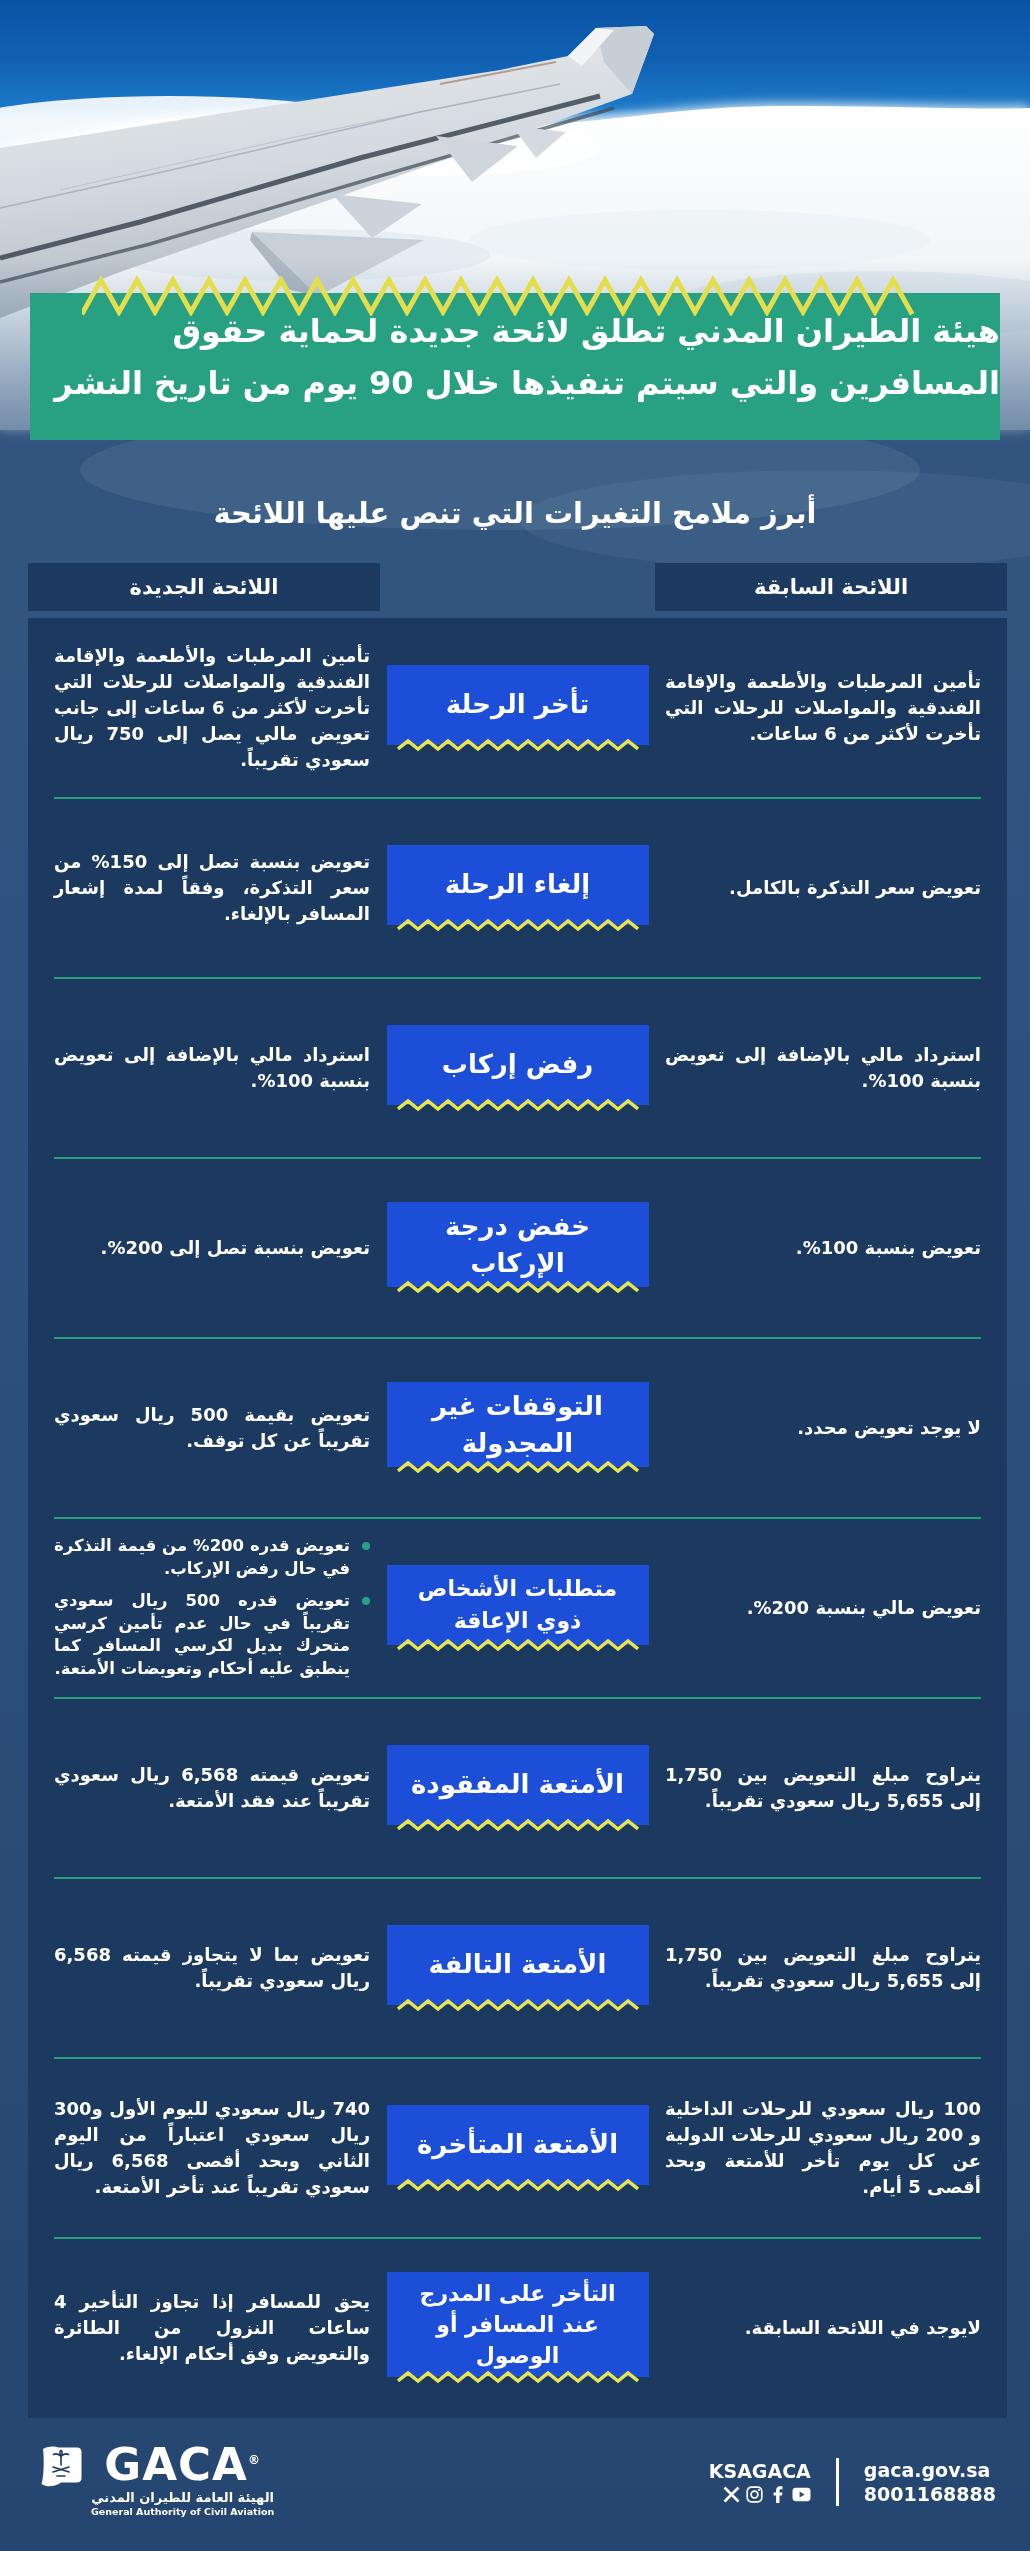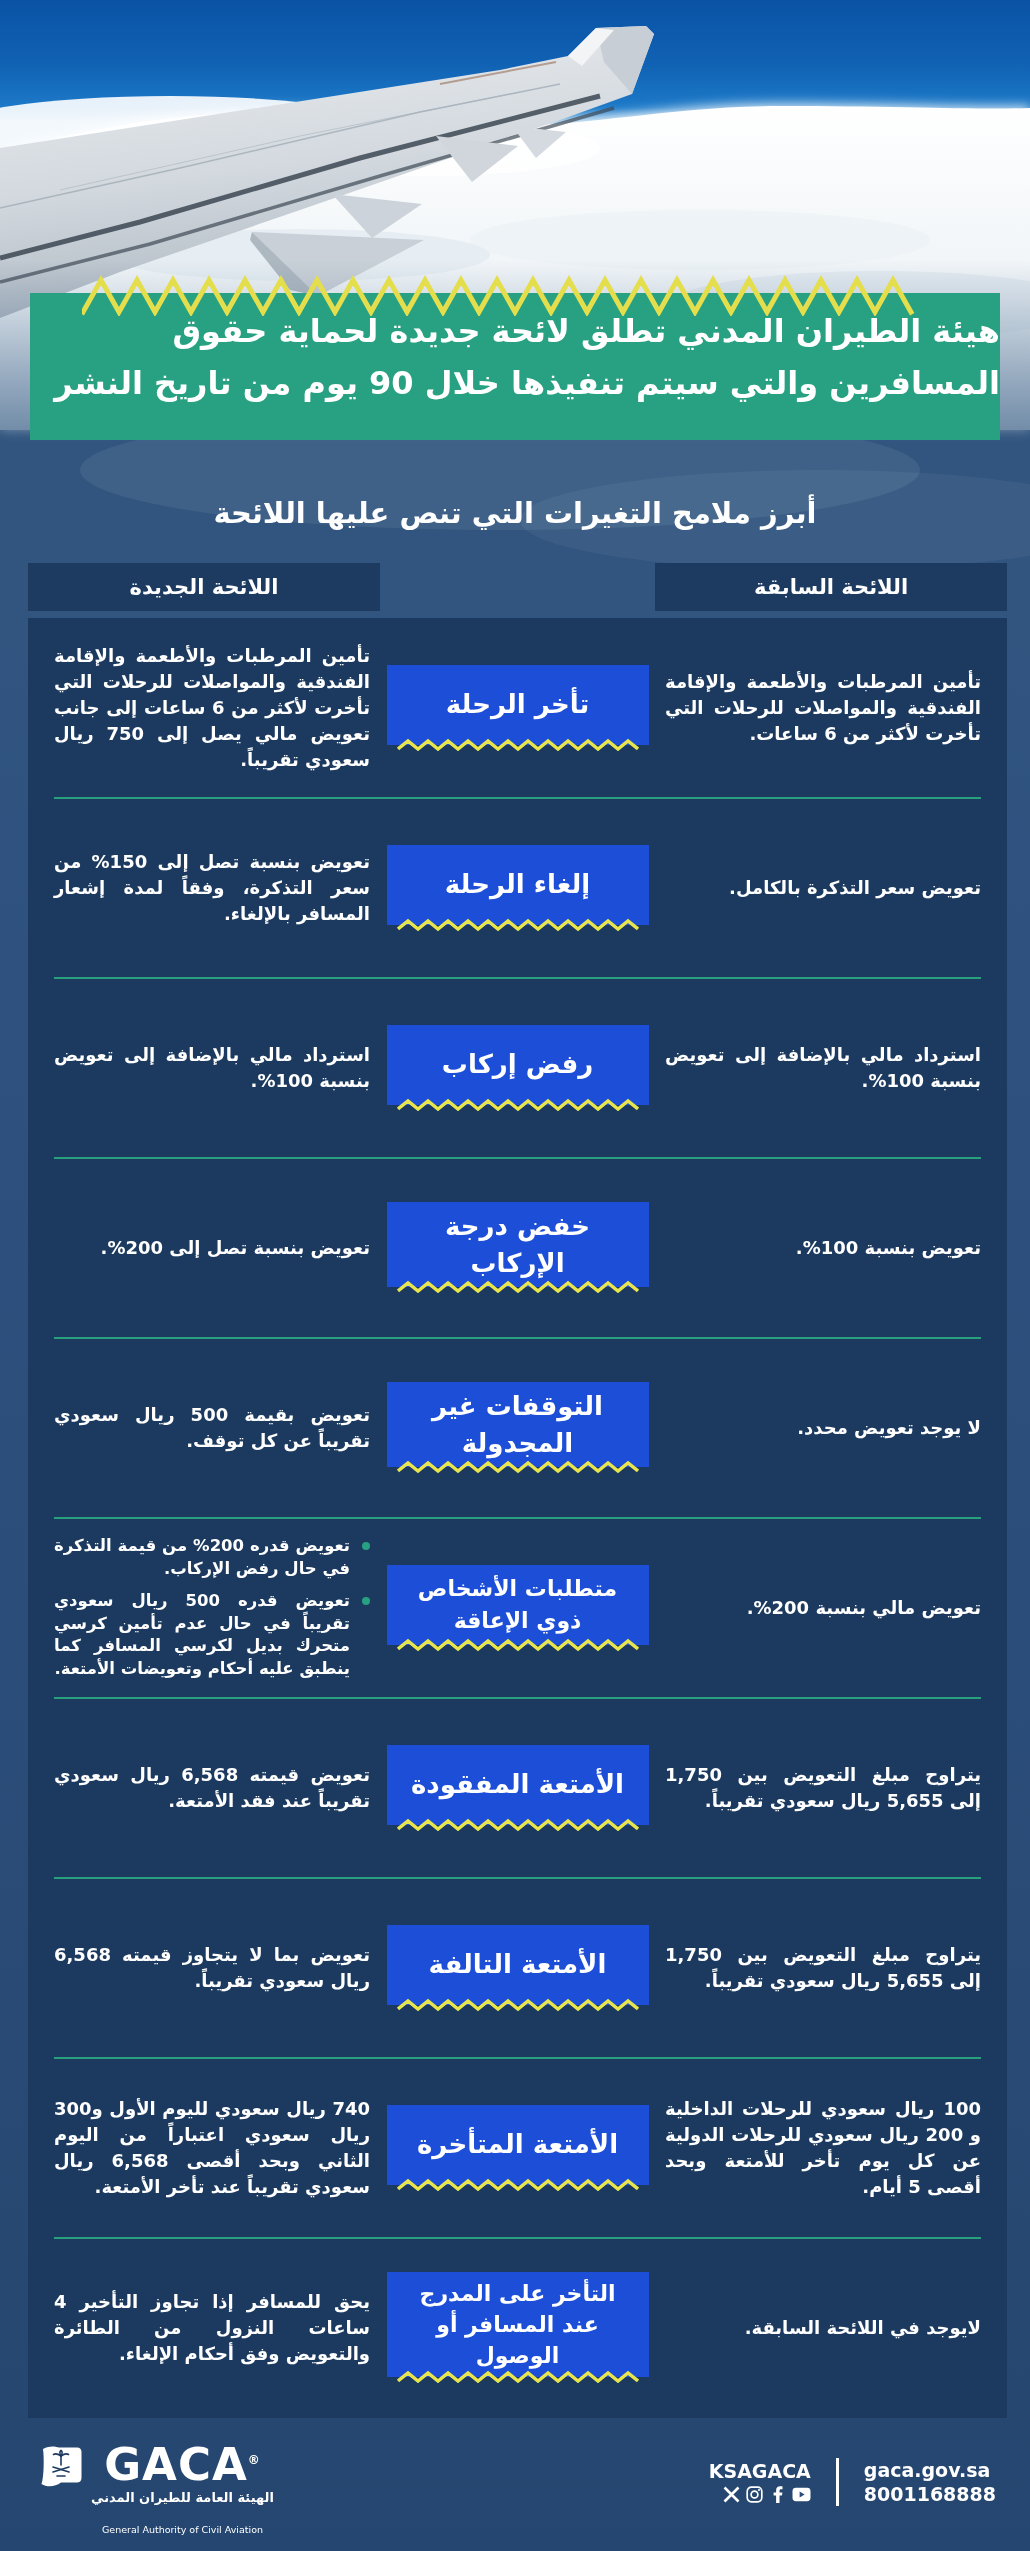--- a/index.html
+++ b/index.html
@@ -68,21 +68,21 @@
   .dot{width:8px;height:8px;border-radius:50%;background:#27A181;flex:none;margin-top:7px;}
   
   .footer-left{
     position:absolute;left:36px;top:2444px;direction:ltr;
     display:flex;align-items:flex-start;gap:7px;color:#fff;
   }
   .logo-col{display:flex;flex-direction:column;align-items:center;}
   .gaca-word{font-size:45px;font-weight:bold;line-height:.95;letter-spacing:1px;}
   .gaca-word sup{font-size:12px;vertical-align:super;}
   .logo-ar{font-size:13px;font-weight:bold;margin-top:3px;}
-  .logo-en{font-size:9.5px;font-weight:normal;margin-top:19px;white-space:nowrap;}
+  .logo-en{font-size:9.5px;font-weight:bold;margin-top:1px;white-space:nowrap;}
   .footer-right{
     position:absolute;right:34px;top:2458px;direction:ltr;
     display:flex;align-items:center;gap:25px;color:#fff;
   }
   .fr-col1{display:flex;flex-direction:column;align-items:flex-end;gap:5px;}
   .fr-col2{display:flex;flex-direction:column;align-items:flex-start;gap:5px;}
   .fr-div{width:3px;height:48px;background:#fff;}
   .handle,.site,.phone{font-size:19px;font-weight:bold;line-height:1;}
   .icons{display:flex;gap:6px;align-items:center;}
   .icons svg{display:block;}

